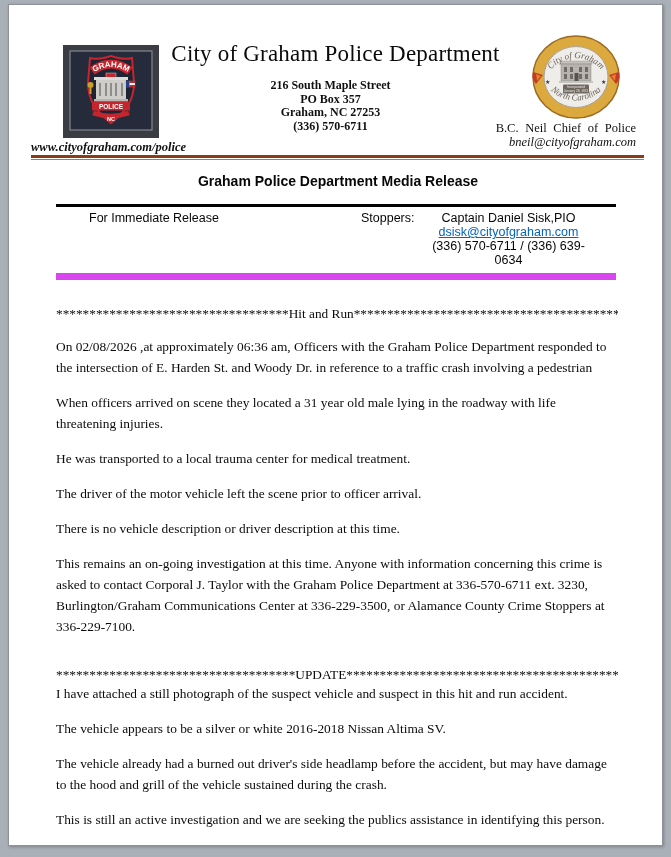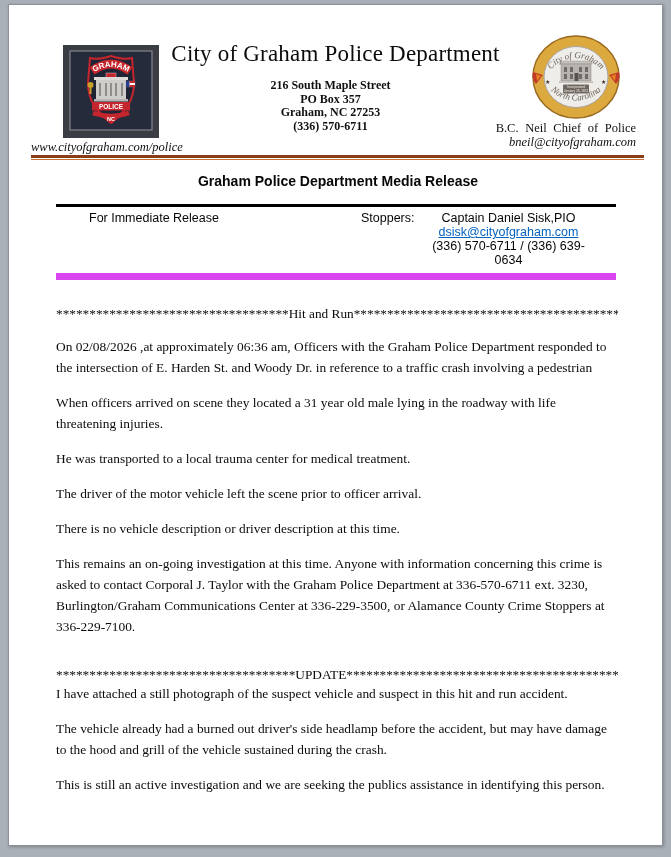--- a/index.html
+++ b/index.html
@@ -29,21 +29,21 @@
     text-align:center;font-size:12px;font-weight:bold;color:#101010;line-height:13.5px;
   }
   .chief{
     position:absolute;top:117px;right:26px;text-align:right;
     font-size:12.5px;color:#101010;line-height:13.5px;
   }
   .chief .nm{word-spacing:3.5px;}
   .chief .em{font-style:italic;}
   .site{
     position:absolute;left:22px;top:135px;
-    font-style:italic;font-size:12.5px;color:#101010;
+    font-style:italic;font-size:12.5px;color:#101010;font-weight:bold;
   }
   .rule{
     position:absolute;left:22px;right:18px;top:150px;height:1px;
     border-top:3px solid #8a3c17;border-bottom:1px solid #c87137;background:#fff;
   }
   
   .doc{padding:0 42px 0 47px;}
   .mr-title{
     margin-top:5px;text-align:center;
     font-family:"Liberation Sans","DejaVu Sans",sans-serif;
@@ -197,18 +197,19 @@
       <p>On 02/08/2026 ,at approximately 06:36 am, Officers with the Graham Police Department responded to the intersection of E. Harden St. and Woody Dr. in reference to a traffic crash involving a pedestrian</p>
       <p>When officers arrived on scene they located a 31 year old male lying in the roadway with life threatening injuries.</p>
       <p>He was transported to a local trauma center for medical treatment.</p>
       <p>The driver of the motor vehicle left the scene prior to officer arrival.</p>
       <p>There is no vehicle description or driver description at this time.</p>
       <p>This remains an on-going investigation at this time. Anyone with information concerning this crime is asked to contact Corporal J. Taylor with the Graham Police Department at 336-570-6711 ext. 3230, Burlington/Graham Communications Center at 336-229-3500, or Alamance County Crime Stoppers at 336-229-7100.</p>
 
       <div class="stars s2">************************************UPDATE*****************************************</div>
 
       <p class="first">I have attached a still photograph of the suspect vehicle and suspect in this hit and run accident.</p>
+      <p>The vehicle appears to be a silver or white 2016-2018 Nissan Altima SV.</p>
       <p>The vehicle already had a burned out driver's side headlamp before the accident, but may have damage to the hood and grill of the vehicle sustained during the crash.</p>
       <p>This is still an active investigation and we are seeking the publics assistance in identifying this person.</p>
 
     </div>
   </div>
 </div>
 
 </body></html>

